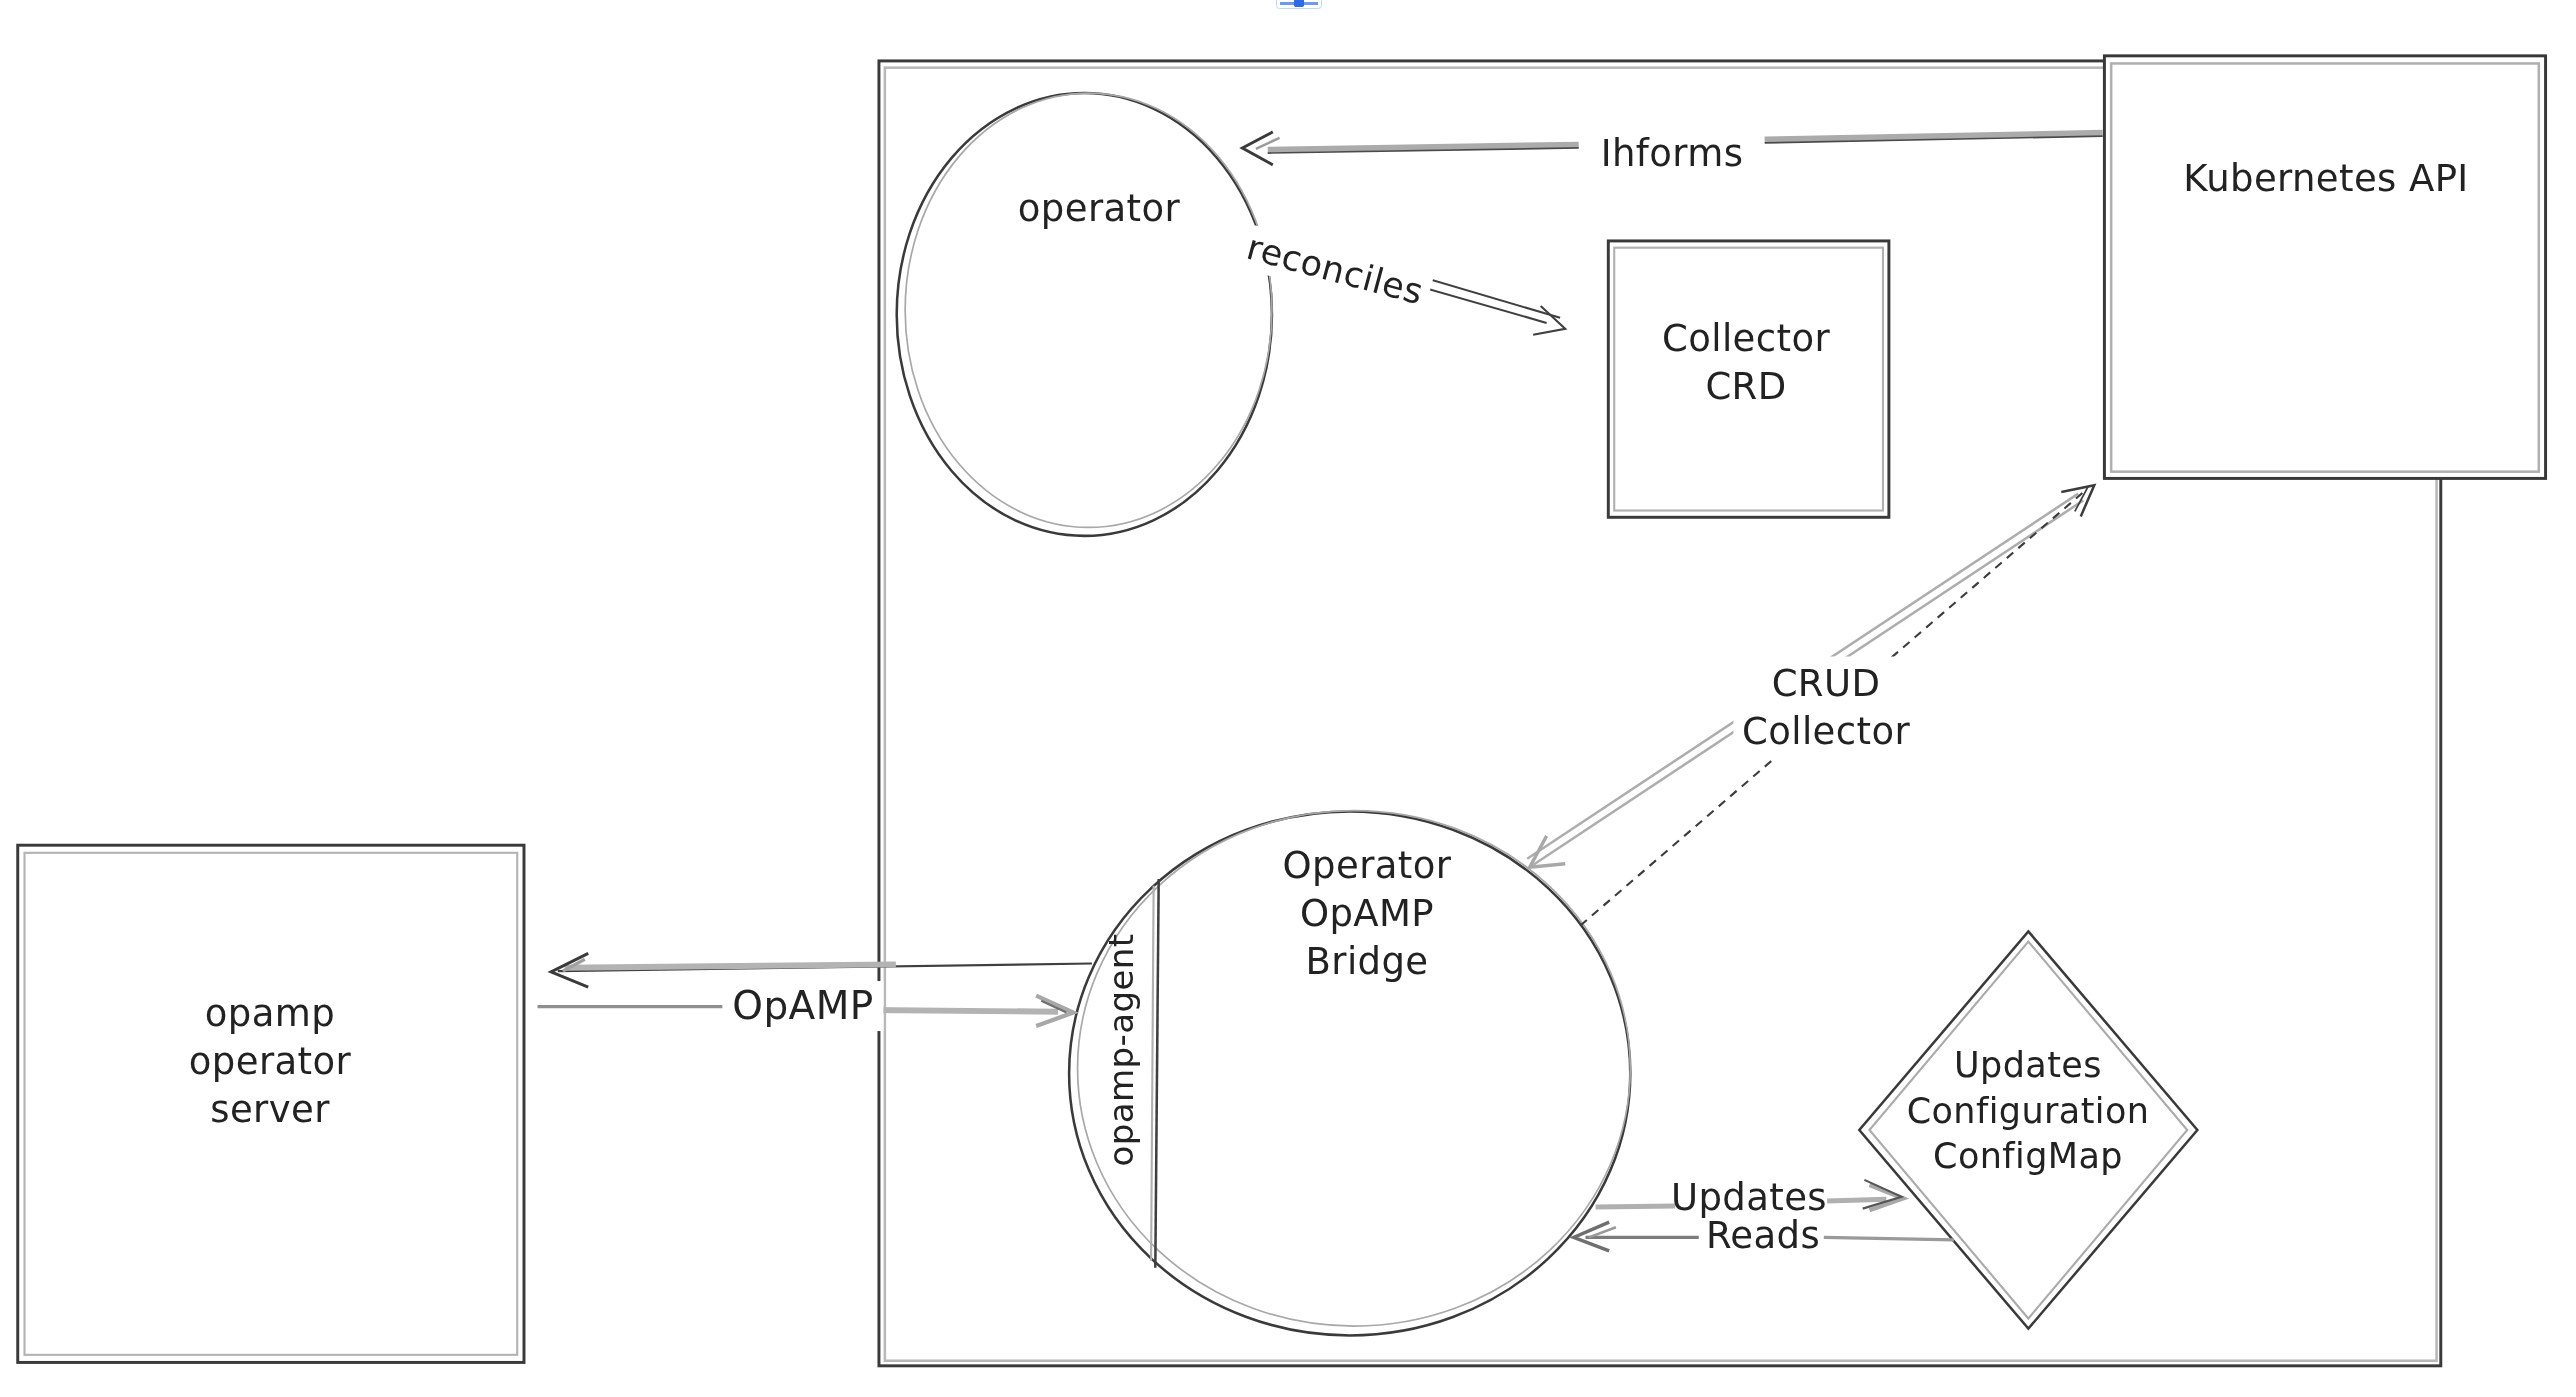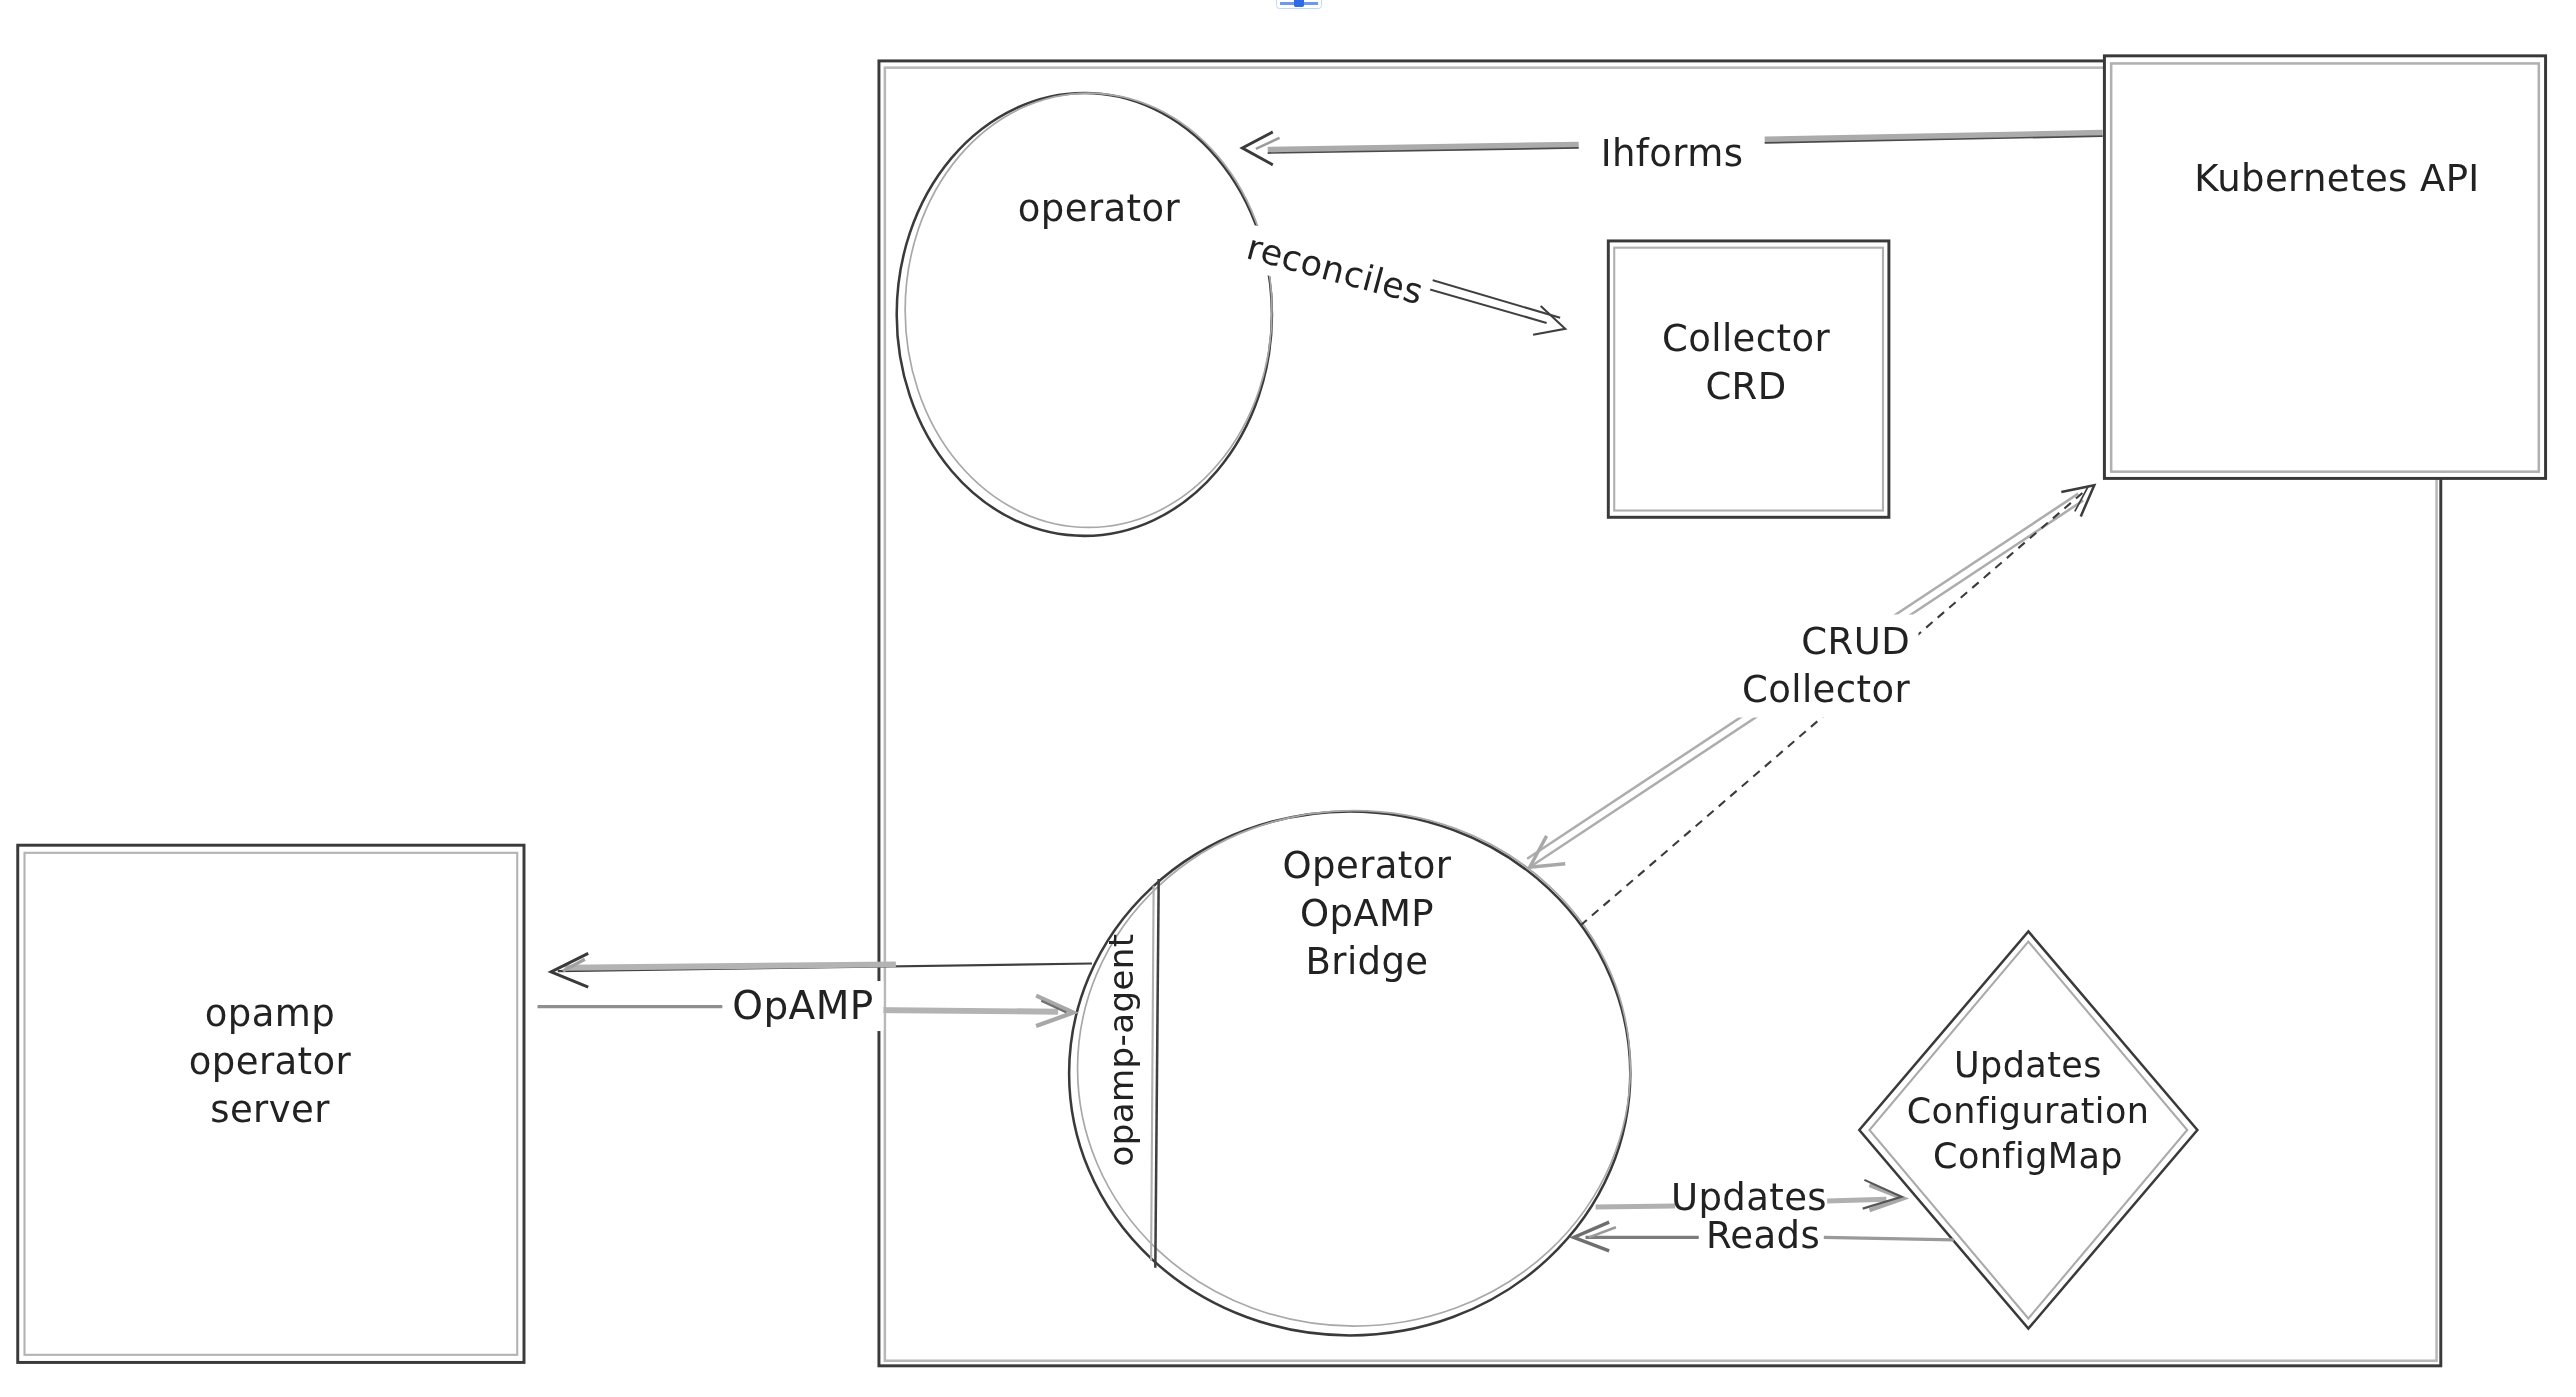--- a/index.html
+++ b/index.html
@@ -105,21 +105,21 @@
     <g>
       <line x1="1876" y1="1464" x2="2010" y2="1464" stroke="#7c7c7c" stroke-width="4"></line>
       <line x1="2158" y1="1464" x2="2312" y2="1467" stroke="#9a9a9a" stroke-width="4"></line>
       <path d="M1904,1446 L1862,1464 L1904,1480" fill="none" stroke="#6f6f6f" stroke-width="4"></path>
       <path d="M1912,1452 L1880,1464" fill="none" stroke="#999999" stroke-width="3"></path>
     </g>
   </svg>
 
   <div class="lbl f44" style="left:1099px;top:209px;">operator</div>
 
-  <div class="lbl f44" style="left:2326px;top:179px;margin-left:11px;">Kubernetes API</div>
+  <div class="lbl f44" style="left:2326px;top:179px;">Kubernetes API</div>
 
   <div class="lbl f44 stack" style="left:1746px;top:363px;text-align:center;">
     <div>Collector</div>
     <div>CRD</div>
   </div>
 
   <div class="lbl f44 stack" style="left:1367px;top:914px;">
     <div>Operator</div>
     <div>OpAMP</div>
     <div>Bridge</div>
@@ -136,21 +136,21 @@
   <div class="lbl f42 stack" style="left:2028px;top:1111px;">
     <div>Updates</div>
     <div>Configuration</div>
     <div>ConfigMap</div>
   </div>
 
   <div class="lbl f44 whitebg" style="left:1672px;top:153px;">Ihforms</div>
 
   <div class="lbl f42 rot-reconciles whitebg" style="left:1335px;top:270px;padding:0 6.8px;">reconciles</div>
 
-  <div class="lbl f44 stack whitebg" style="left:1826px;top:666px;padding:3.4px 8.5px;text-align:right;">
+  <div class="lbl f44 stack whitebg" style="left:1826px;top:708px;padding:3.4px 8.5px;">
     <div>CRUD</div>
     <div>Collector</div>
   </div>
 
   <div class="lbl f46 whitebg" style="left:803px;top:1006px;padding:0 10px;">OpAMP</div>
 
   <div class="lbl f44" style="left:1749px;top:1198px;">Updates</div>
 
   <div class="lbl f44" style="left:1763px;top:1236px;">Reads</div>
 

